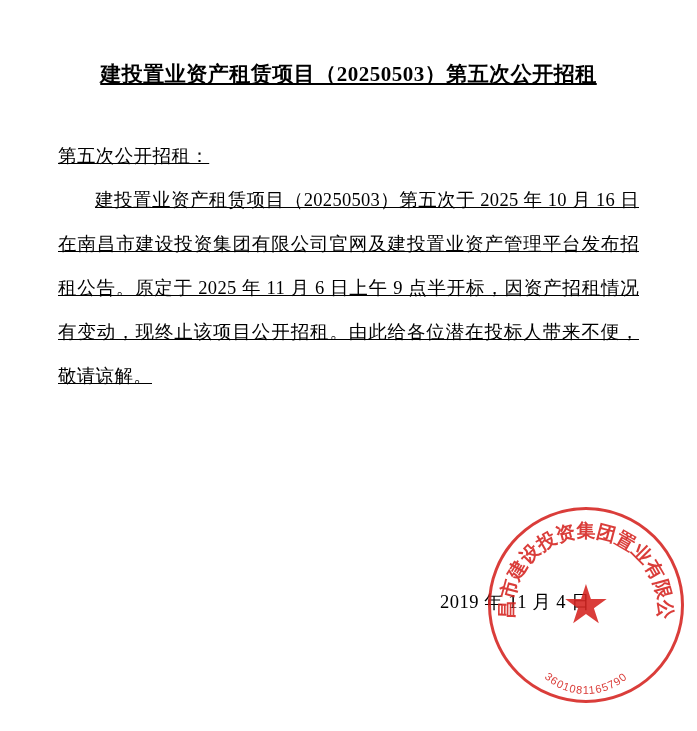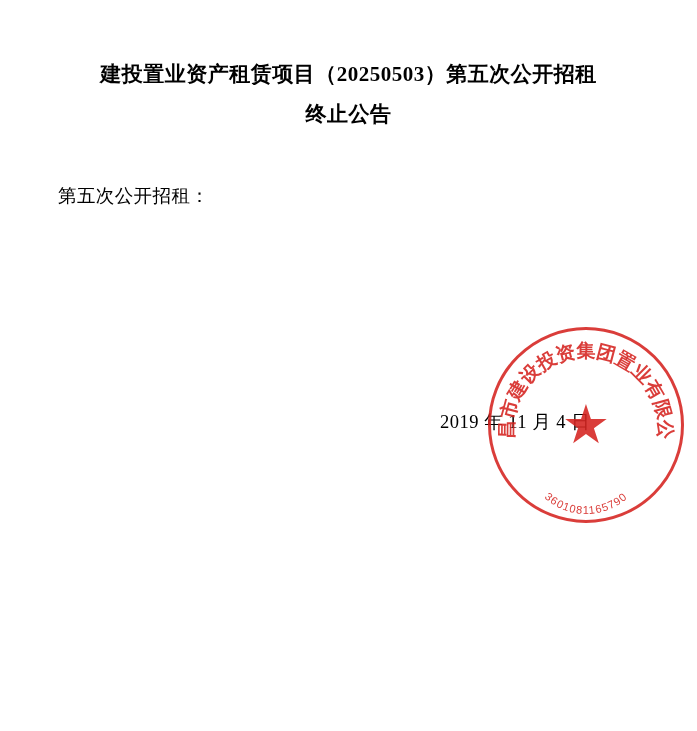--- a/index.html
+++ b/index.html
@@ -14,20 +14,21 @@
     font-family: "Liberation Serif", "DejaVu Serif", serif;
     color: #000000;
     overflow: hidden;
   }
   .page {
     position: relative;
     width: 697px;
     height: 731px;
     box-sizing: border-box;
     padding: 0 58px;
+    text-decoration: underline;
   }
   .title-block {
     padding-top: 54px;
     text-align: center;
   }
   .title-line {
     font-size: 21px;
     font-weight: bold;
     letter-spacing: 0.5px;
     line-height: 40px;
@@ -118,25 +119,25 @@
     letter-spacing: 1px;
   }
 </style>
 </head>
 <body>
 
 <div class="page">
 
   <div class="title-block">
     <div class="title-line">建投置业资产租赁项目（20250503）第五次公开招租</div>
-    <div class="title-line">终止公告</div>
   </div>
 
   <div class="body-block">
     <div class="salutation">第五次公开招租：</div>
+    <p class="para">建投置业资产租赁项目（20250503）第五次于 2025 年 10 月 16 日在南昌市建设投资集团有限公司官网及建投置业资产管理平台发布招租公告。原定于 2025 年 11 月 6 日上午 9 点半开标，因资产招租情况有变动，现终止该项目公开招租。由此给各位潜在投标人带来不便，敬请谅解。</p>
   </div>
 
   <div class="sign-area">
     <div class="date-line">2019 年 11 月 4 日</div>
 
     <div class="seal">
       <div class="seal-inner"></div>
 
       <svg class="seal-arc-text" viewBox="0 0 190 190">
         <defs>

